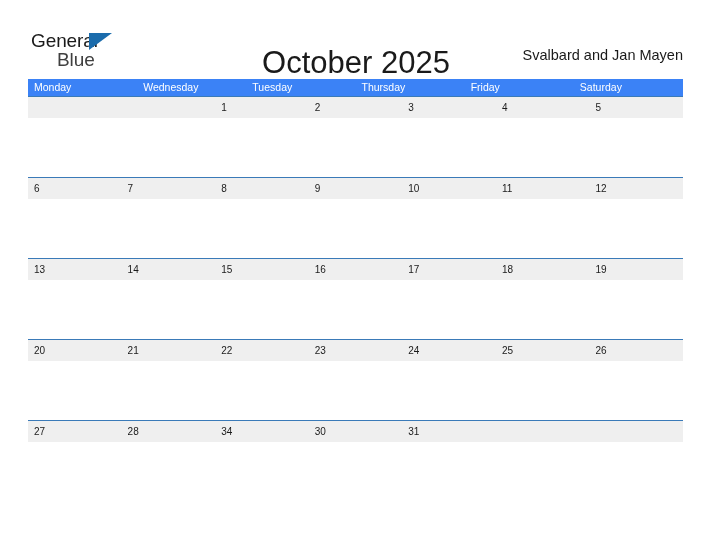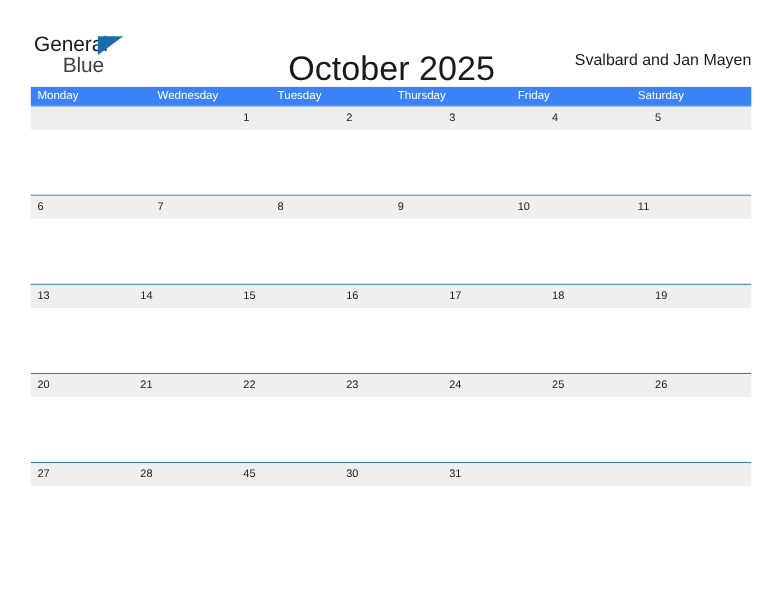--- a/index.html
+++ b/index.html
@@ -197,20 +197,21 @@
     </div>
 
     <div class="week-row">
       <div class="date-band">
         <div class="date-cell">6</div>
         <div class="date-cell">7</div>
         <div class="date-cell">8</div>
         <div class="date-cell">9</div>
         <div class="date-cell">10</div>
         <div class="date-cell">11</div>
+        <div class="date-cell">12</div>
       </div>
       <div class="event-area"></div>
     </div>
 
     <div class="week-row">
       <div class="date-band">
         <div class="date-cell">13</div>
         <div class="date-cell">14</div>
         <div class="date-cell">15</div>
         <div class="date-cell">16</div>
@@ -231,21 +232,21 @@
         <div class="date-cell">25</div>
         <div class="date-cell">26</div>
       </div>
       <div class="event-area"></div>
     </div>
 
     <div class="week-row">
       <div class="date-band">
         <div class="date-cell">27</div>
         <div class="date-cell">28</div>
-        <div class="date-cell">45</div>
+        <div class="date-cell">34</div>
         <div class="date-cell">30</div>
         <div class="date-cell">31</div>
         <div class="date-cell"></div>
         <div class="date-cell"></div>
       </div>
       <div class="event-area"></div>
     </div>
 
   </div>
 

